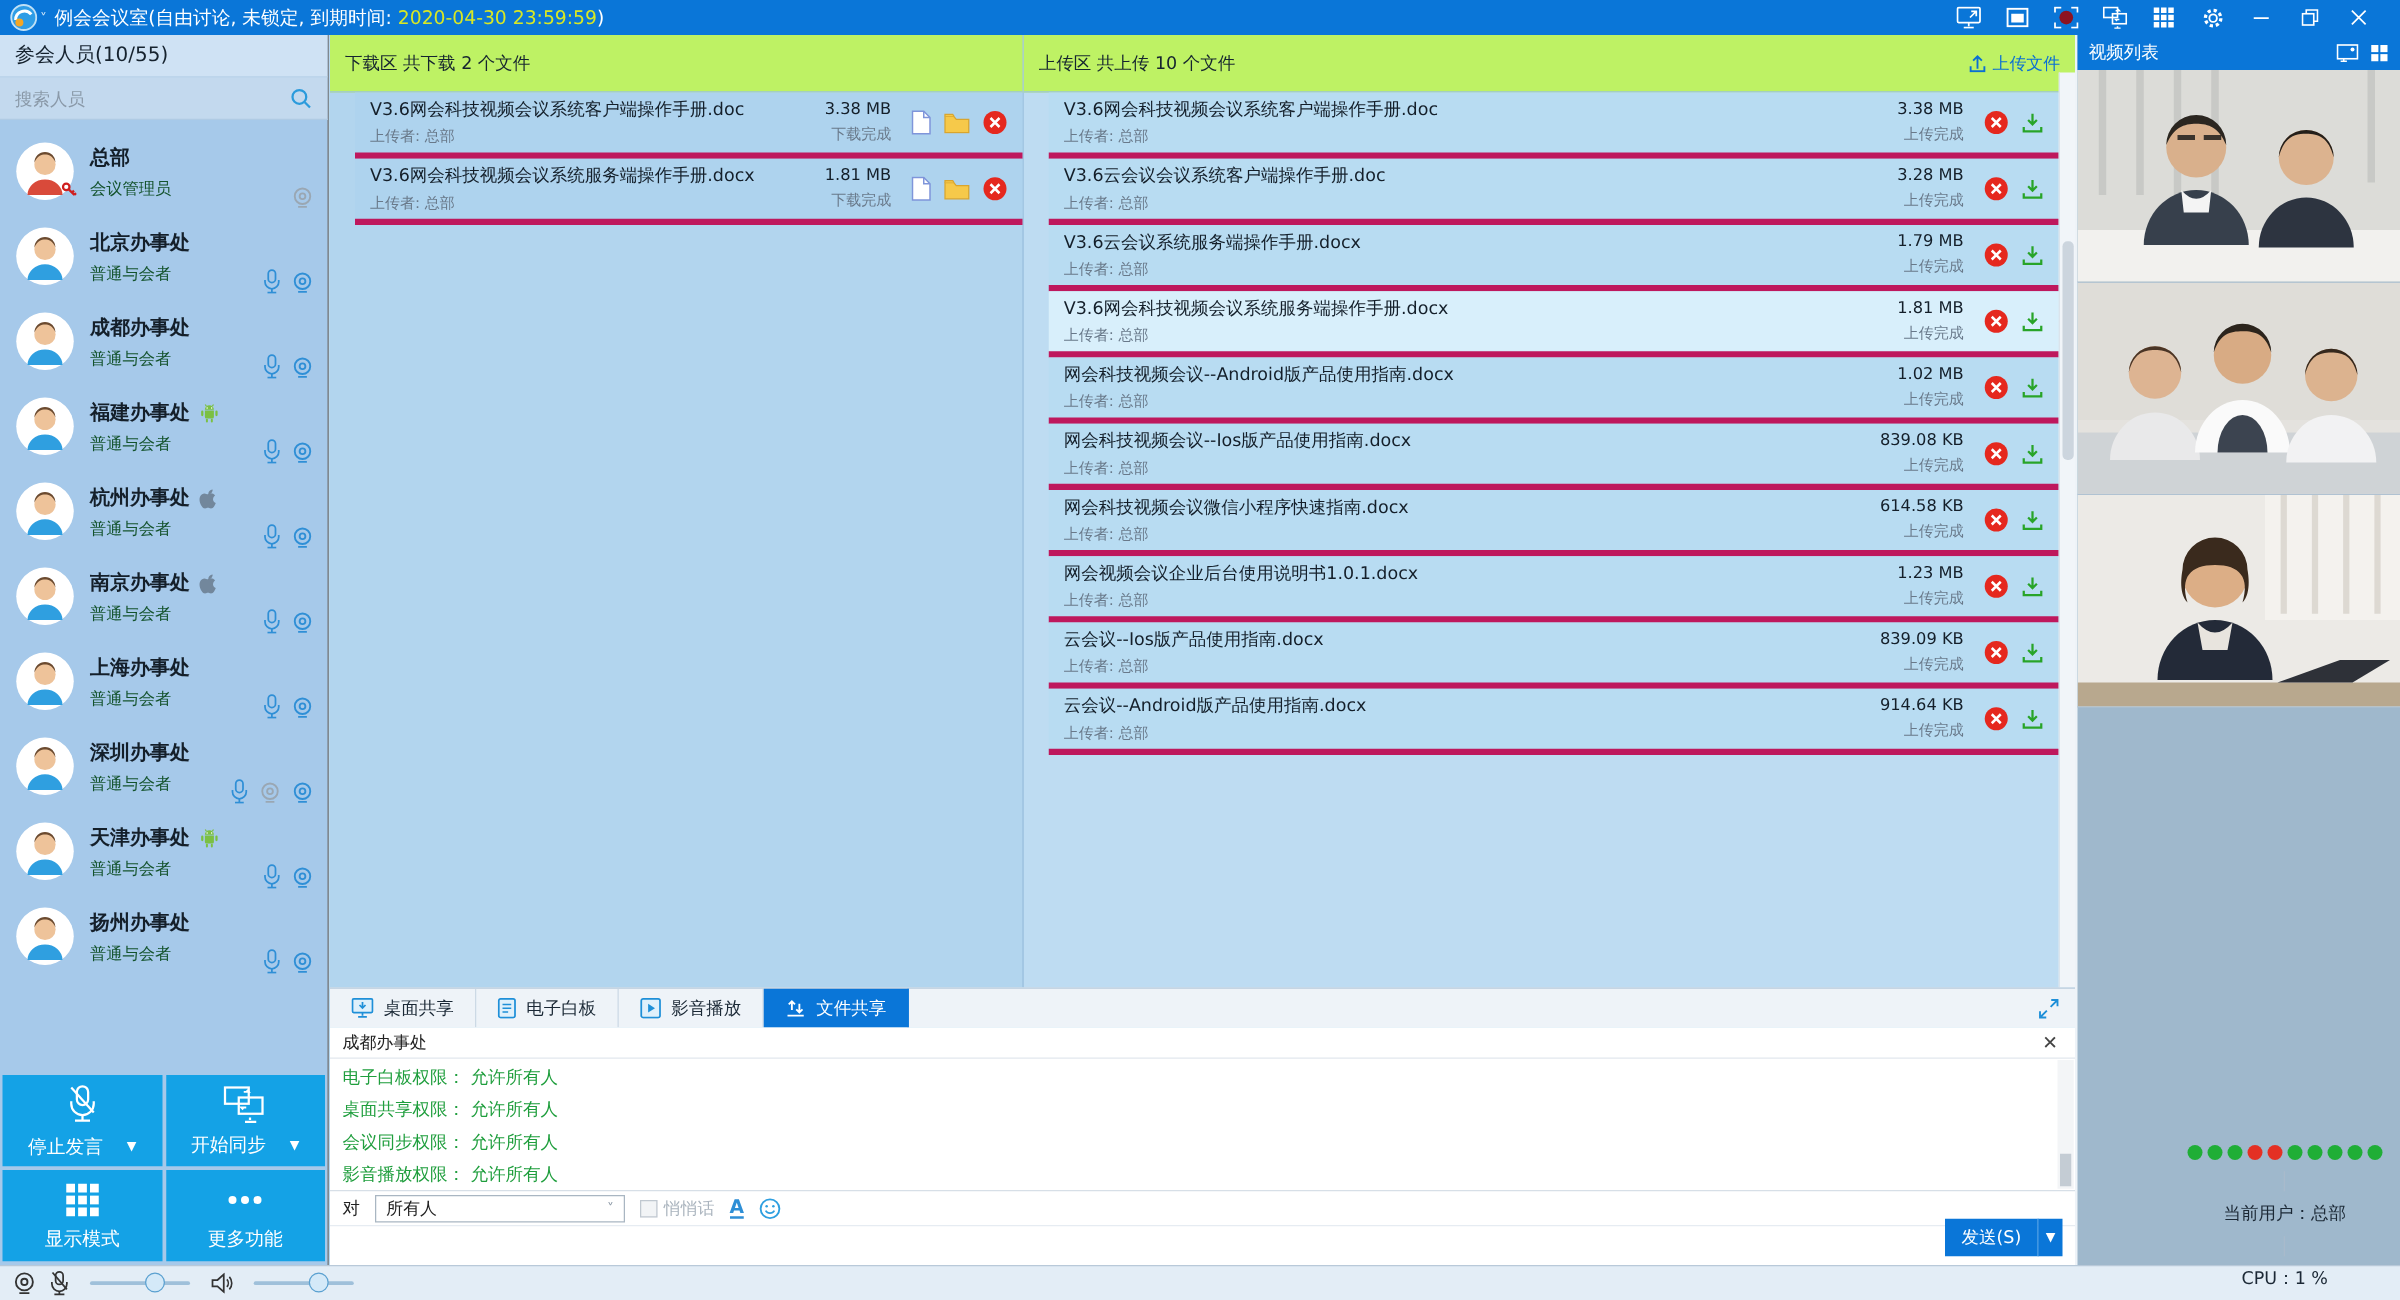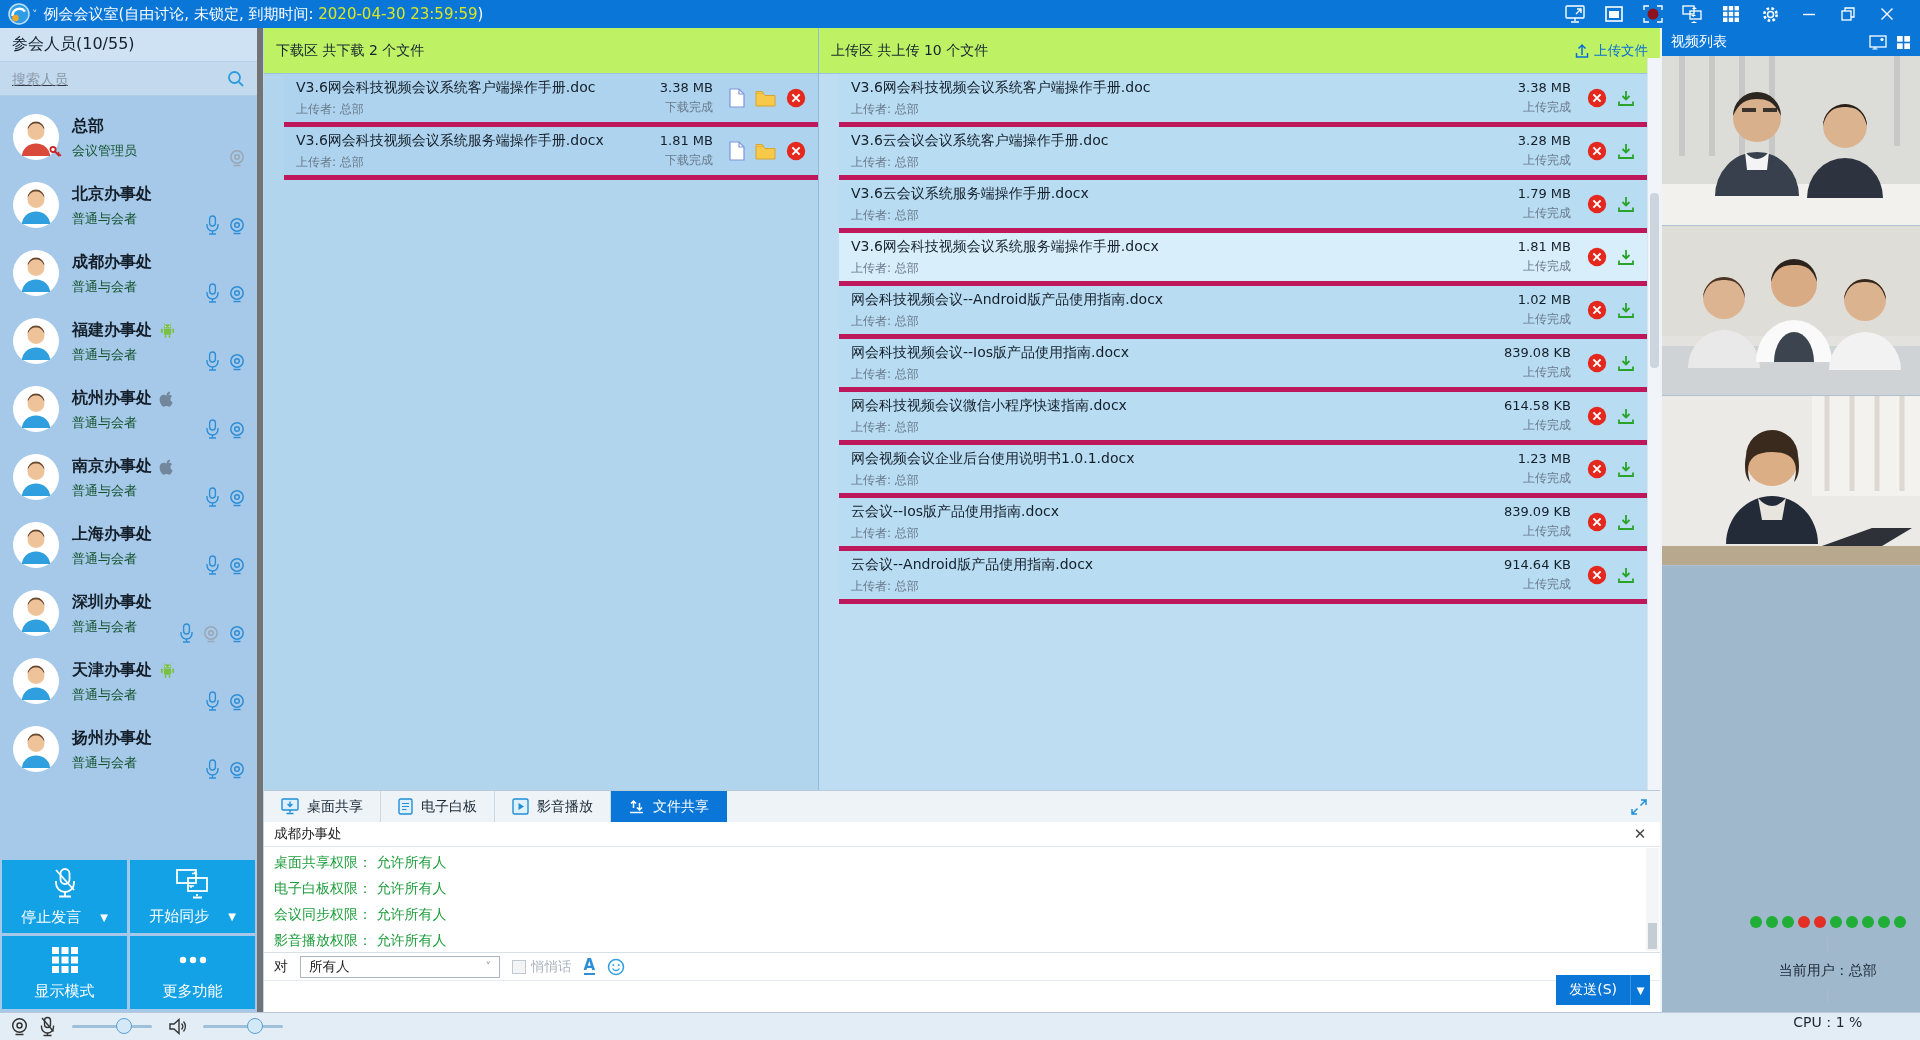--- a/index.html
+++ b/index.html
@@ -12,25 +12,25 @@
   .titlebar { position:absolute; top:0; left:0; right:0; height:28px; background:#0a76d8;
               display:flex; align-items:center; padding:0 8px; color:#fff; }
   .logo { margin-right:2px; }
   .title-chevron { color:#cfe6fa; font-size:11px; margin-right:6px; }
   .title-text { font-size:15px; white-space:nowrap; }
   .title-time { color:#d9e823; }
   .win-icons { margin-left:auto; display:flex; align-items:center; gap:17px; padding-right:14px; }
   .win-icons span { display:flex; align-items:center; justify-content:center; width:22px; height:22px; cursor:default; }
 
   
-  .sidebar { position:absolute; top:28px; left:0; width:263px; bottom:28px; background:#a6c9ea; border-right:6px solid #737373; }
+  .sidebar { position:absolute; top:28px; left:0; width:263px; bottom:28px; background:#a6c9ea; border-right:1px solid #737373; }
   .sb-header { height:34px; background:#cfe2f4; border-bottom:1px solid #b8d1e8; display:flex; align-items:center;
                padding:0 12px; font-size:16px; color:#15222e; }
   .sb-search { height:34px; background:#c3d9ee; display:flex; align-items:center; padding:0 12px; border-bottom:1px solid #b0cbe4; }
-  .sb-search input { flex:1; border:none; background:transparent; outline:none; font-size:14px; color:#334;text-decoration:underline; }
+  .sb-search input { flex:1; border:none; background:transparent; outline:none; font-size:14px; color:#334; }
   .sb-search input::placeholder { color:#8a99a8; }
   .plist { position:absolute; top:68px; left:0; right:0; bottom:186px; padding-top:10px; overflow:hidden; }
   .prow { height:68px; position:relative; display:flex; padding:8px 10px 0 13px; }
   .avatar { width:46px; height:46px; border-radius:50%; background:#fff; flex:none; position:relative; }
   .keybadge { position:absolute; right:-3px; bottom:2px; }
   .pinfo { margin-left:13px; padding-top:2px; min-width:0; }
   .pname { font-size:16px; font-weight:bold; color:#141f2a; display:flex; align-items:center; gap:7px; }
   .prole { font-size:13px; color:#14532d; margin-top:5px; }
   .picons { position:absolute; right:11px; bottom:7px; display:flex; align-items:flex-end; gap:8px; }
 
@@ -1018,22 +1018,22 @@
         </svg>
       </span>
   </div>
 
   <div class="chat">
     <div class="chat-header">
       <span>成都办事处</span>
       <span class="chat-close">✕</span>
     </div>
     <div class="chat-msgs">
+      <div class="chat-msg">电子白板权限： 允许所有人</div>
       <div class="chat-msg">桌面共享权限： 允许所有人</div>
-      <div class="chat-msg">电子白板权限： 允许所有人</div>
       <div class="chat-msg">会议同步权限： 允许所有人</div>
       <div class="chat-msg">影音播放权限： 允许所有人</div>
     </div>
     <div class="chat-scroll">
         <div class="thumb"></div>
       </div>
     <div class="chat-toolbar">
       <span class="to-label">对</span>
       <div class="recipient-select">
         <span>所有人</span>

